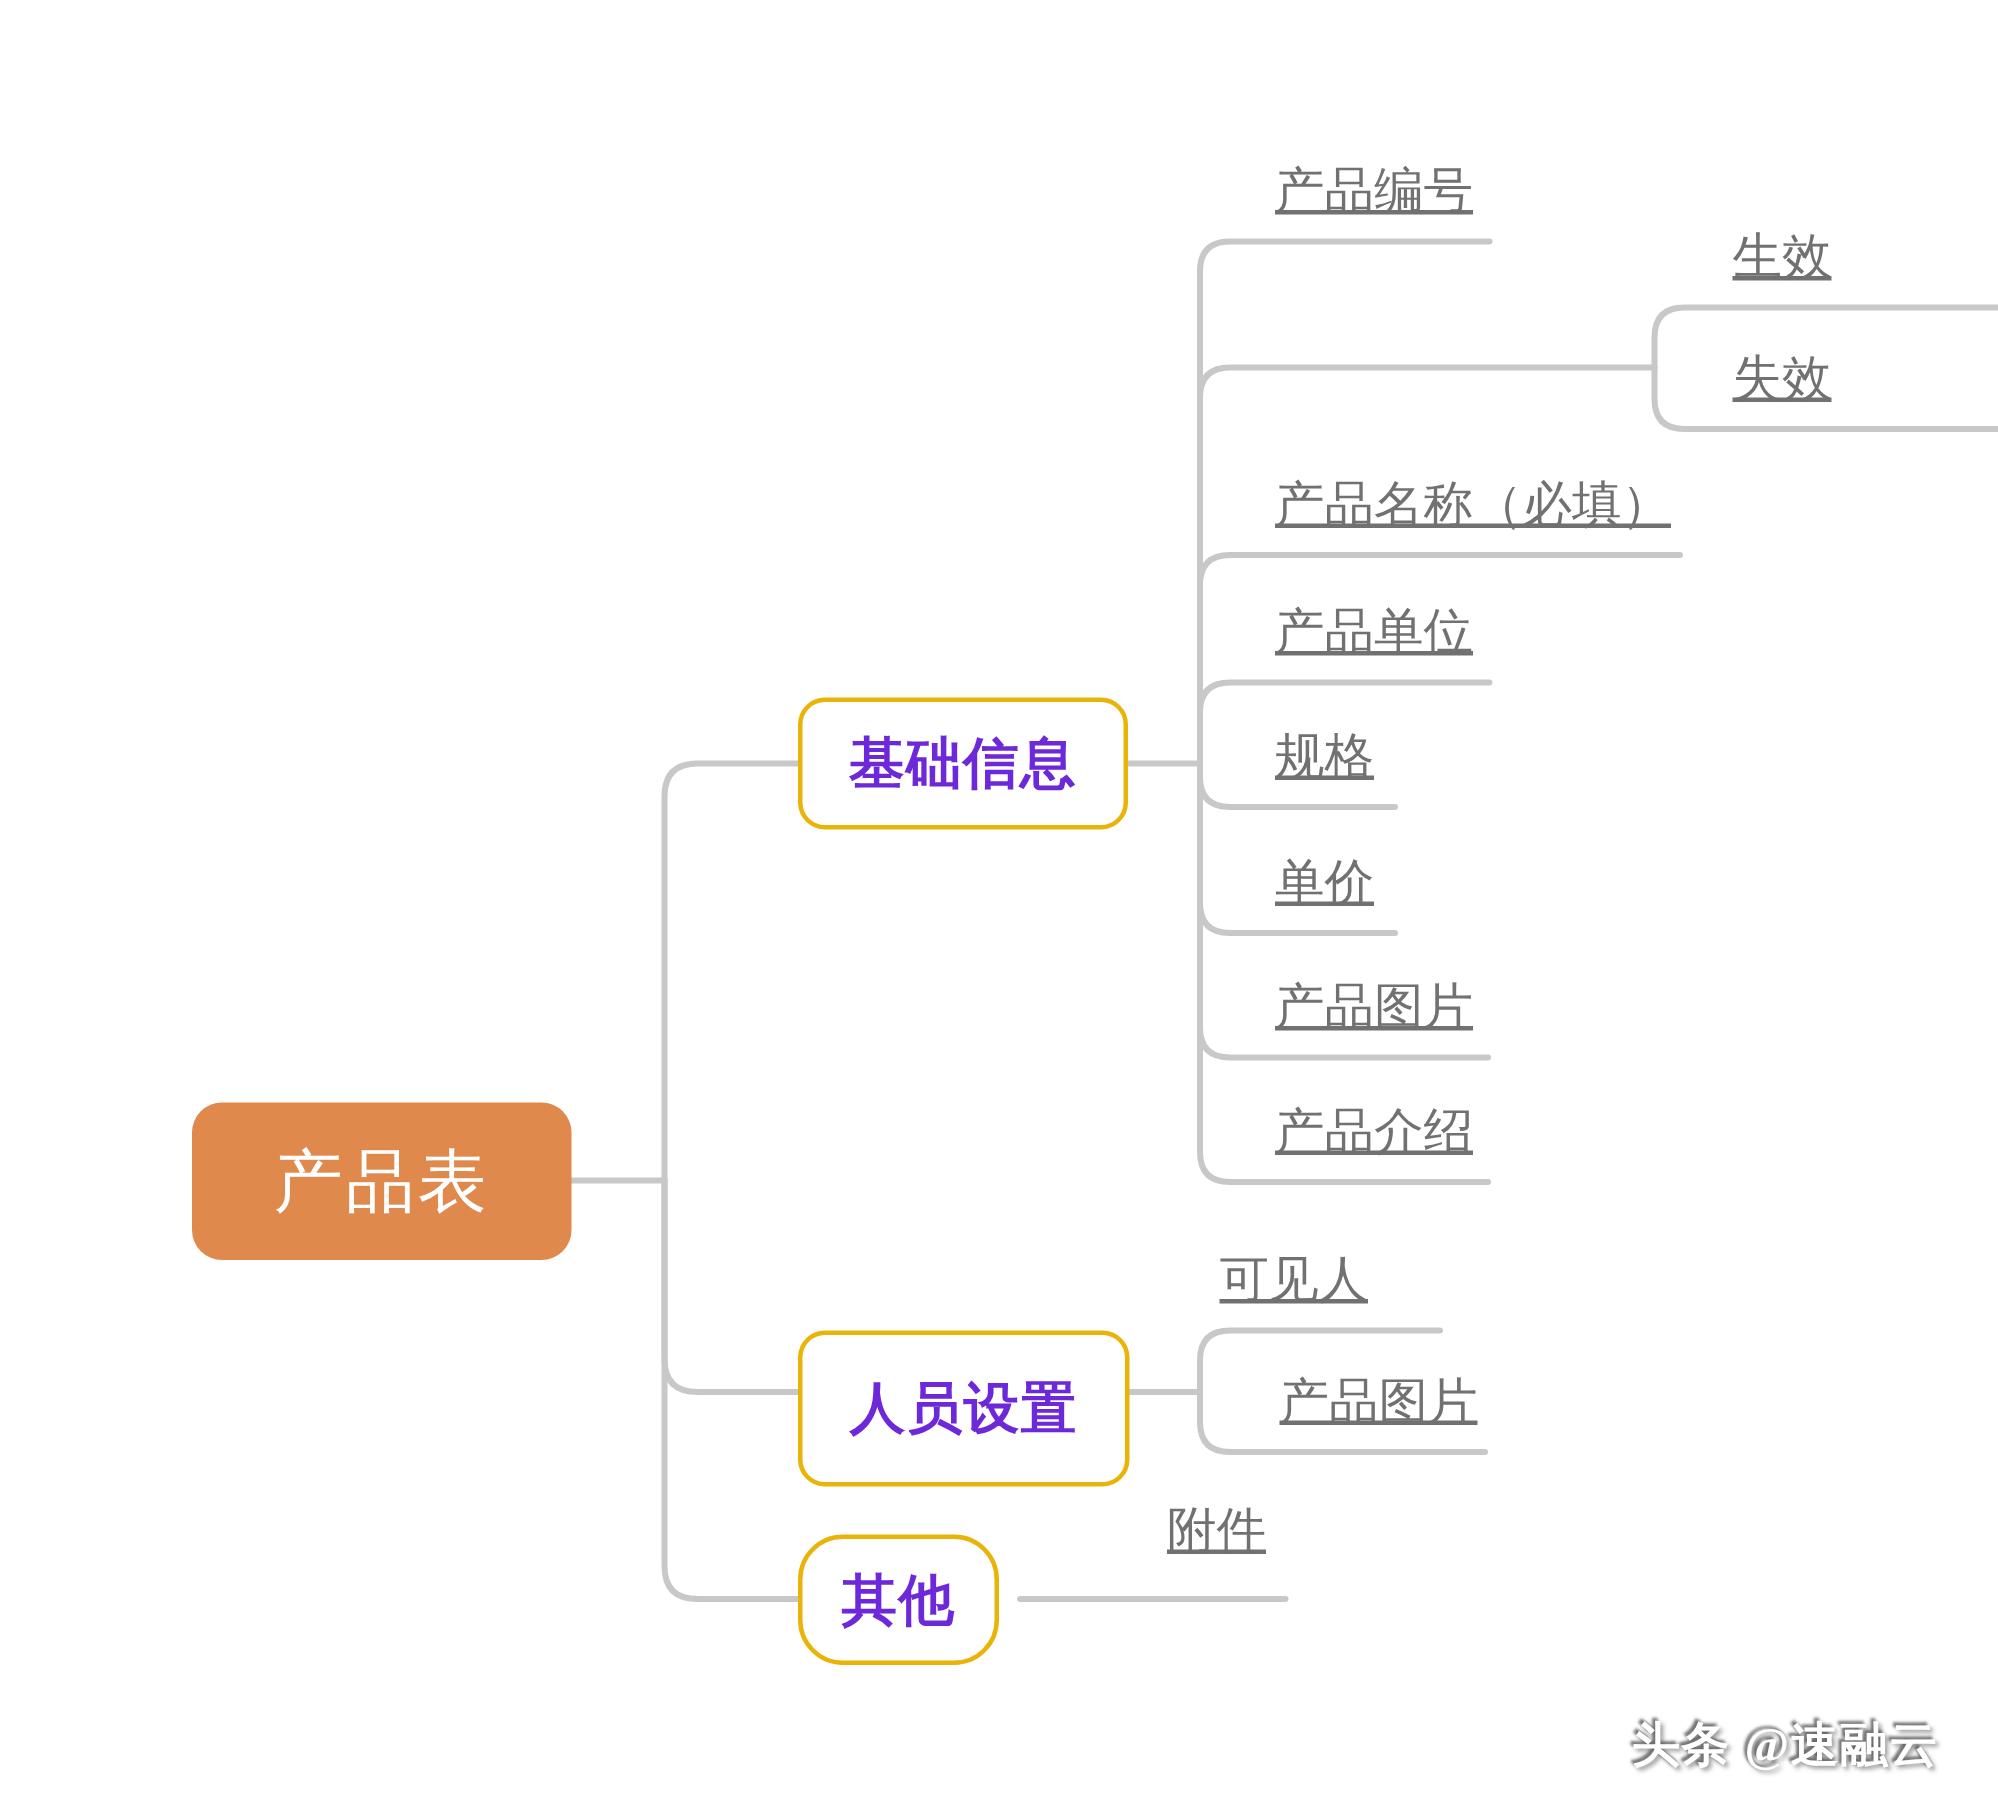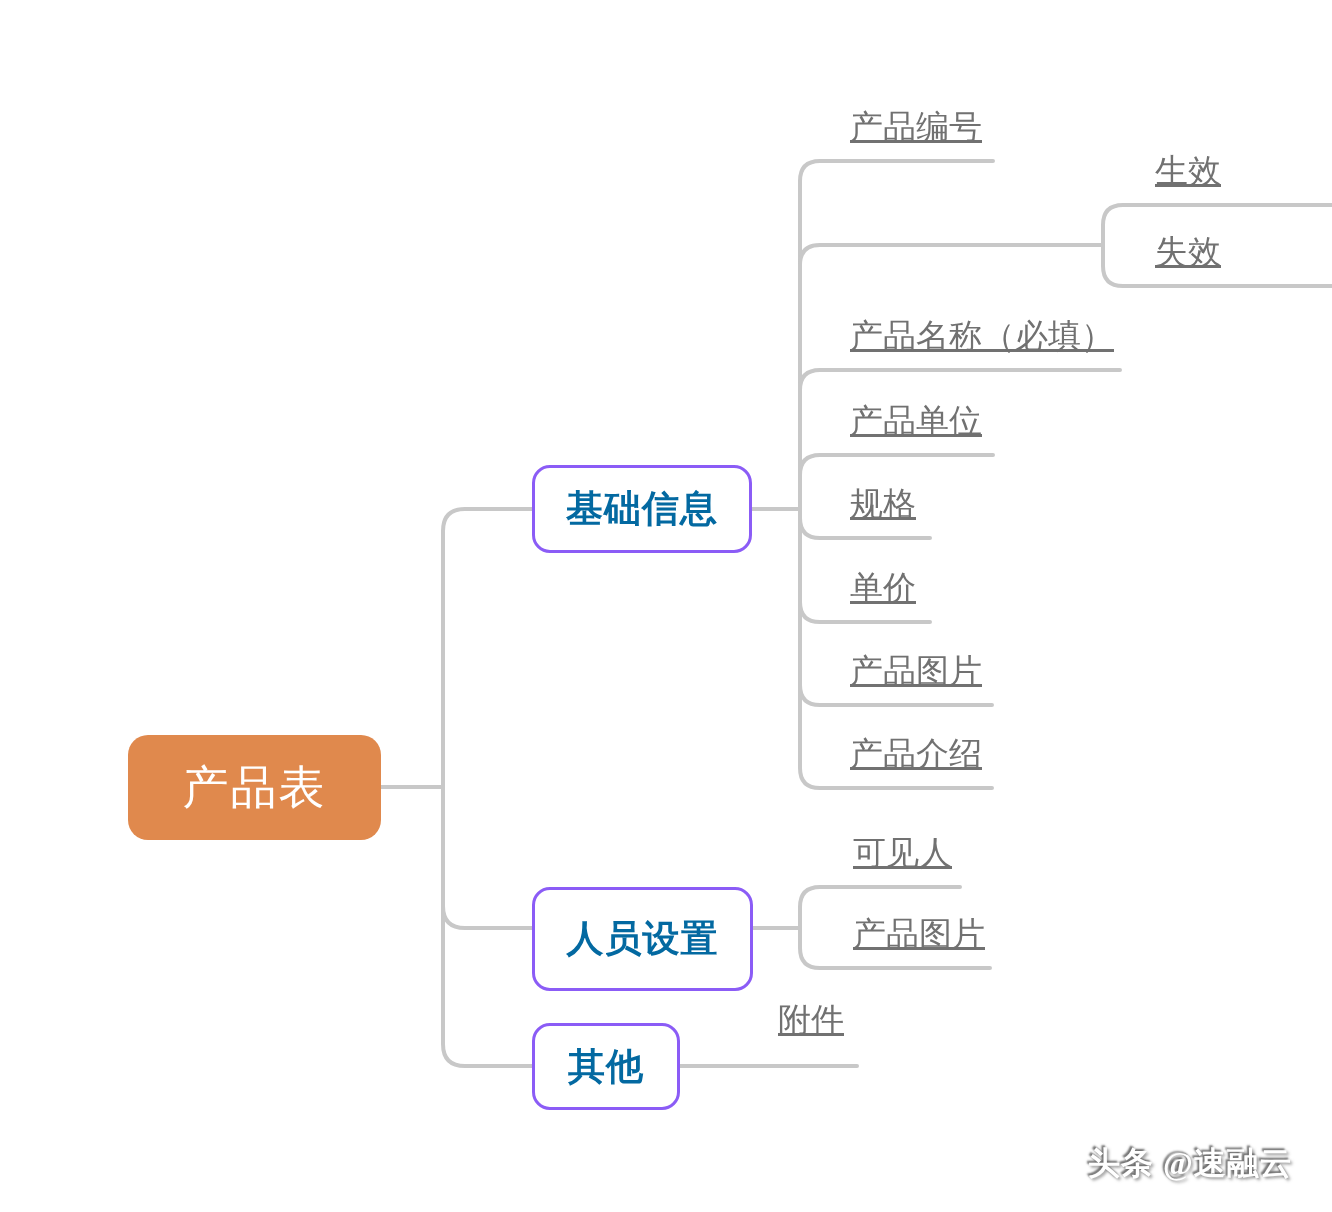--- a/index.html
+++ b/index.html
@@ -22,29 +22,29 @@
     left:100px;top:735px;width:253px;height:105px;
     background:#e0894d;
     border-radius:20px;
     color:#ffffff;
     font-size:46px;font-weight:500;
     letter-spacing:2px;
     margin-left:28px;
   }
   .branch-node{
     background:#ffffff;
-    border:3px solid #8b5cf6;
+    border:3px solid #eab308;
     border-radius:18px;
-    color:#0369a1;
+    color:#6d28d9;
     font-size:37px;font-weight:bold;
     letter-spacing:1px;
   }
   .branch-basic{left:532px;top:465px;width:220px;height:88px;}
   .branch-personnel{left:532px;top:887px;width:221px;height:104px;}
-  .branch-other{left:532px;top:1023px;width:148px;height:87px;}
+  .branch-other{left:532px;top:1023px;width:134px;height:87px;border-radius:30px;}
 
   .leaf{
     position:absolute;
     height:44px;line-height:44px;
     font-size:33px;
     color:#717171;
     white-space:nowrap;
     text-decoration:underline;
   }
   .watermark{
@@ -109,20 +109,20 @@
   <div class="leaf" style="left:850px;top:105px">产品编号</div>
   <div class="leaf" style="left:1155px;top:149px">生效</div>
   <div class="leaf" style="left:1155px;top:230px">失效</div>
   <div class="leaf" style="left:850px;top:314px">产品名称（必填）</div>
   <div class="leaf" style="left:850px;top:399px">产品单位</div>
   <div class="leaf" style="left:850px;top:482px">规格</div>
   <div class="leaf" style="left:850px;top:566px">单价</div>
   <div class="leaf" style="left:850px;top:649px">产品图片</div>
   <div class="leaf" style="left:850px;top:732px">产品介绍</div>
 
-  <div class="leaf" style="left:853px;top:831px">可见人</div>
+  <div class="leaf" style="left:813px;top:831px">可见人</div>
   <div class="leaf" style="left:853px;top:912px">产品图片</div>
 
   <div class="leaf" style="left:778px;top:998px">附件</div>
 
   <div class="watermark">头条 @速融云</div>
 
 </div>
 
 </body></html>

